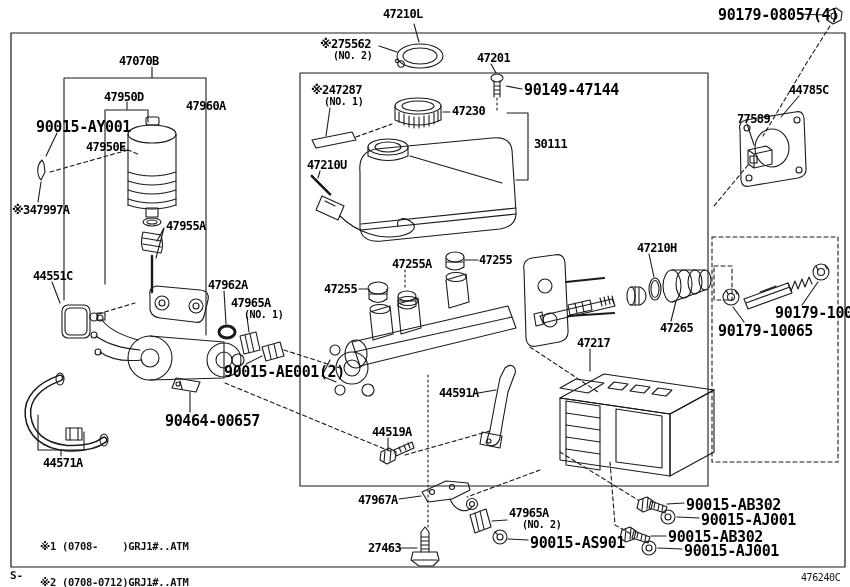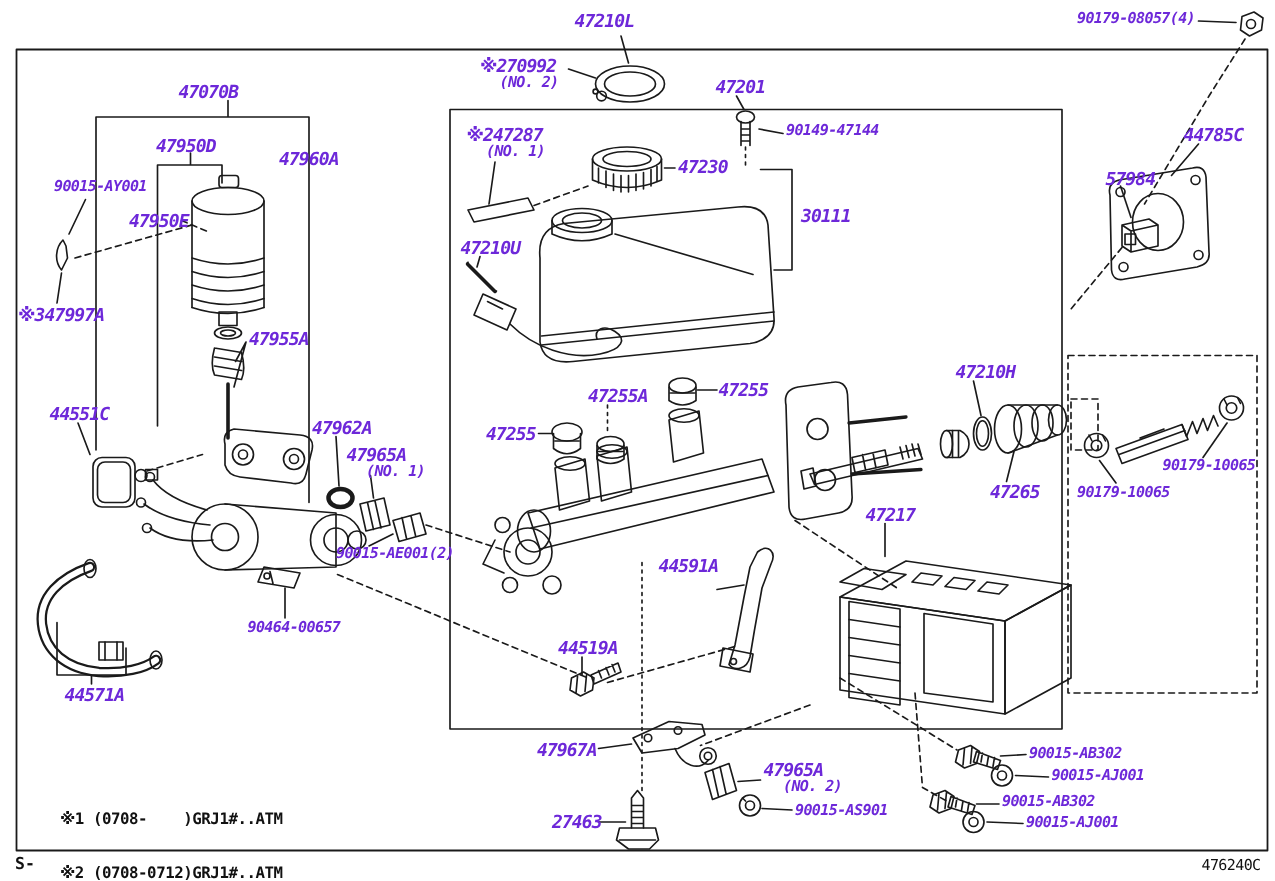--- a/index.html
+++ b/index.html
@@ -1,21 +1,21 @@
 <!DOCTYPE html>
 <html><head>
 <meta charset="utf-8">
 <style>
   html,body{margin:0;padding:0;background:#fff;}
   .stage{position:relative;width:850px;height:587px;background:#fff;overflow:hidden;
          font-family:"DejaVu Sans Mono","DejaVu Sans",monospace;color:#111;}
   svg.art{position:absolute;left:0;top:0;}
   .lbl{position:absolute;font-weight:bold;font-size:12px;line-height:1.05;
-       letter-spacing:-0.6px;white-space:nowrap;color:#6d28d9;font-style:italic;}
-  .lbl.sm{font-size:10px;letter-spacing:-0.4px;}
+       letter-spacing:-0.6px;white-space:nowrap;color:#000000;}
+  .lbl.sm{font-size:15px;letter-spacing:-0.4px;}
   .lbl .sub{display:block;font-size:10px;font-weight:bold;letter-spacing:-0.4px;padding-left:13px;}
   .note-block{position:absolute;font-weight:bold;font-size:10.5px;line-height:12.3px;
        letter-spacing:-0.3px;white-space:pre;}
   .corner{position:absolute;font-weight:bold;font-size:11px;}
   .fcode{position:absolute;font-weight:normal;font-size:10px;letter-spacing:-0.4px;}
 </style>
 </head>
 <body>
 
 <div class="stage">
@@ -328,27 +328,27 @@
       <path d="M497,98 L497,112"></path>
       <path d="M405,270 L405,290"></path>
       <path d="M428,375 L428,530"></path>
     </g>
   </svg>
 
   <div class="lbl" style="left:383px;top:8px">47210L</div>
   <div class="lbl sm" style="left:718px;top:8px">90179-08057(4)</div>
 
   <div class="lbl" style="left:320px;top:38px">
-    <span>※270992</span>
+    <span>※275562</span>
     <span class="sub">(NO. 2)</span>
   </div>
   <div class="lbl" style="left:477px;top:52px">47201</div>
   <div class="lbl sm" style="left:524px;top:83px">90149-47144</div>
   <div class="lbl" style="left:789px;top:84px">44785C</div>
-  <div class="lbl" style="left:737px;top:113px">57984</div>
+  <div class="lbl" style="left:737px;top:113px">77589</div>
 
   <div class="lbl" style="left:311px;top:84px">
     <span>※247287</span>
     <span class="sub">(NO. 1)</span>
   </div>
   <div class="lbl" style="left:452px;top:105px">47230</div>
   <div class="lbl" style="left:534px;top:138px">30111</div>
   <div class="lbl" style="left:307px;top:159px">47210U</div>
 
   <div class="lbl" style="left:119px;top:55px">47070B</div>
@@ -369,21 +369,21 @@
   <div class="lbl" style="left:324px;top:283px">47255</div>
   <div class="lbl" style="left:392px;top:258px">47255A</div>
   <div class="lbl" style="left:479px;top:254px">47255</div>
   <div class="lbl" style="left:637px;top:242px">47210H</div>
   <div class="lbl" style="left:660px;top:322px">47265</div>
   <div class="lbl sm" style="left:718px;top:324px">90179-10065</div>
   <div class="lbl sm" style="left:775px;top:306px">90179-10065</div>
   <div class="lbl sm" style="left:224px;top:365px">90015-AE001(2)</div>
 
   <div class="lbl" style="left:577px;top:337px">47217</div>
-  <div class="lbl" style="left:439px;top:371px">44591A</div>
+  <div class="lbl" style="left:439px;top:387px">44591A</div>
   <div class="lbl sm" style="left:165px;top:414px">90464-00657</div>
   <div class="lbl" style="left:43px;top:457px">44571A</div>
   <div class="lbl" style="left:372px;top:426px">44519A</div>
   <div class="lbl" style="left:358px;top:494px">47967A</div>
 
   <div class="lbl" style="left:509px;top:507px">
     <span>47965A</span>
     <span class="sub">(NO. 2)</span>
   </div>
 

